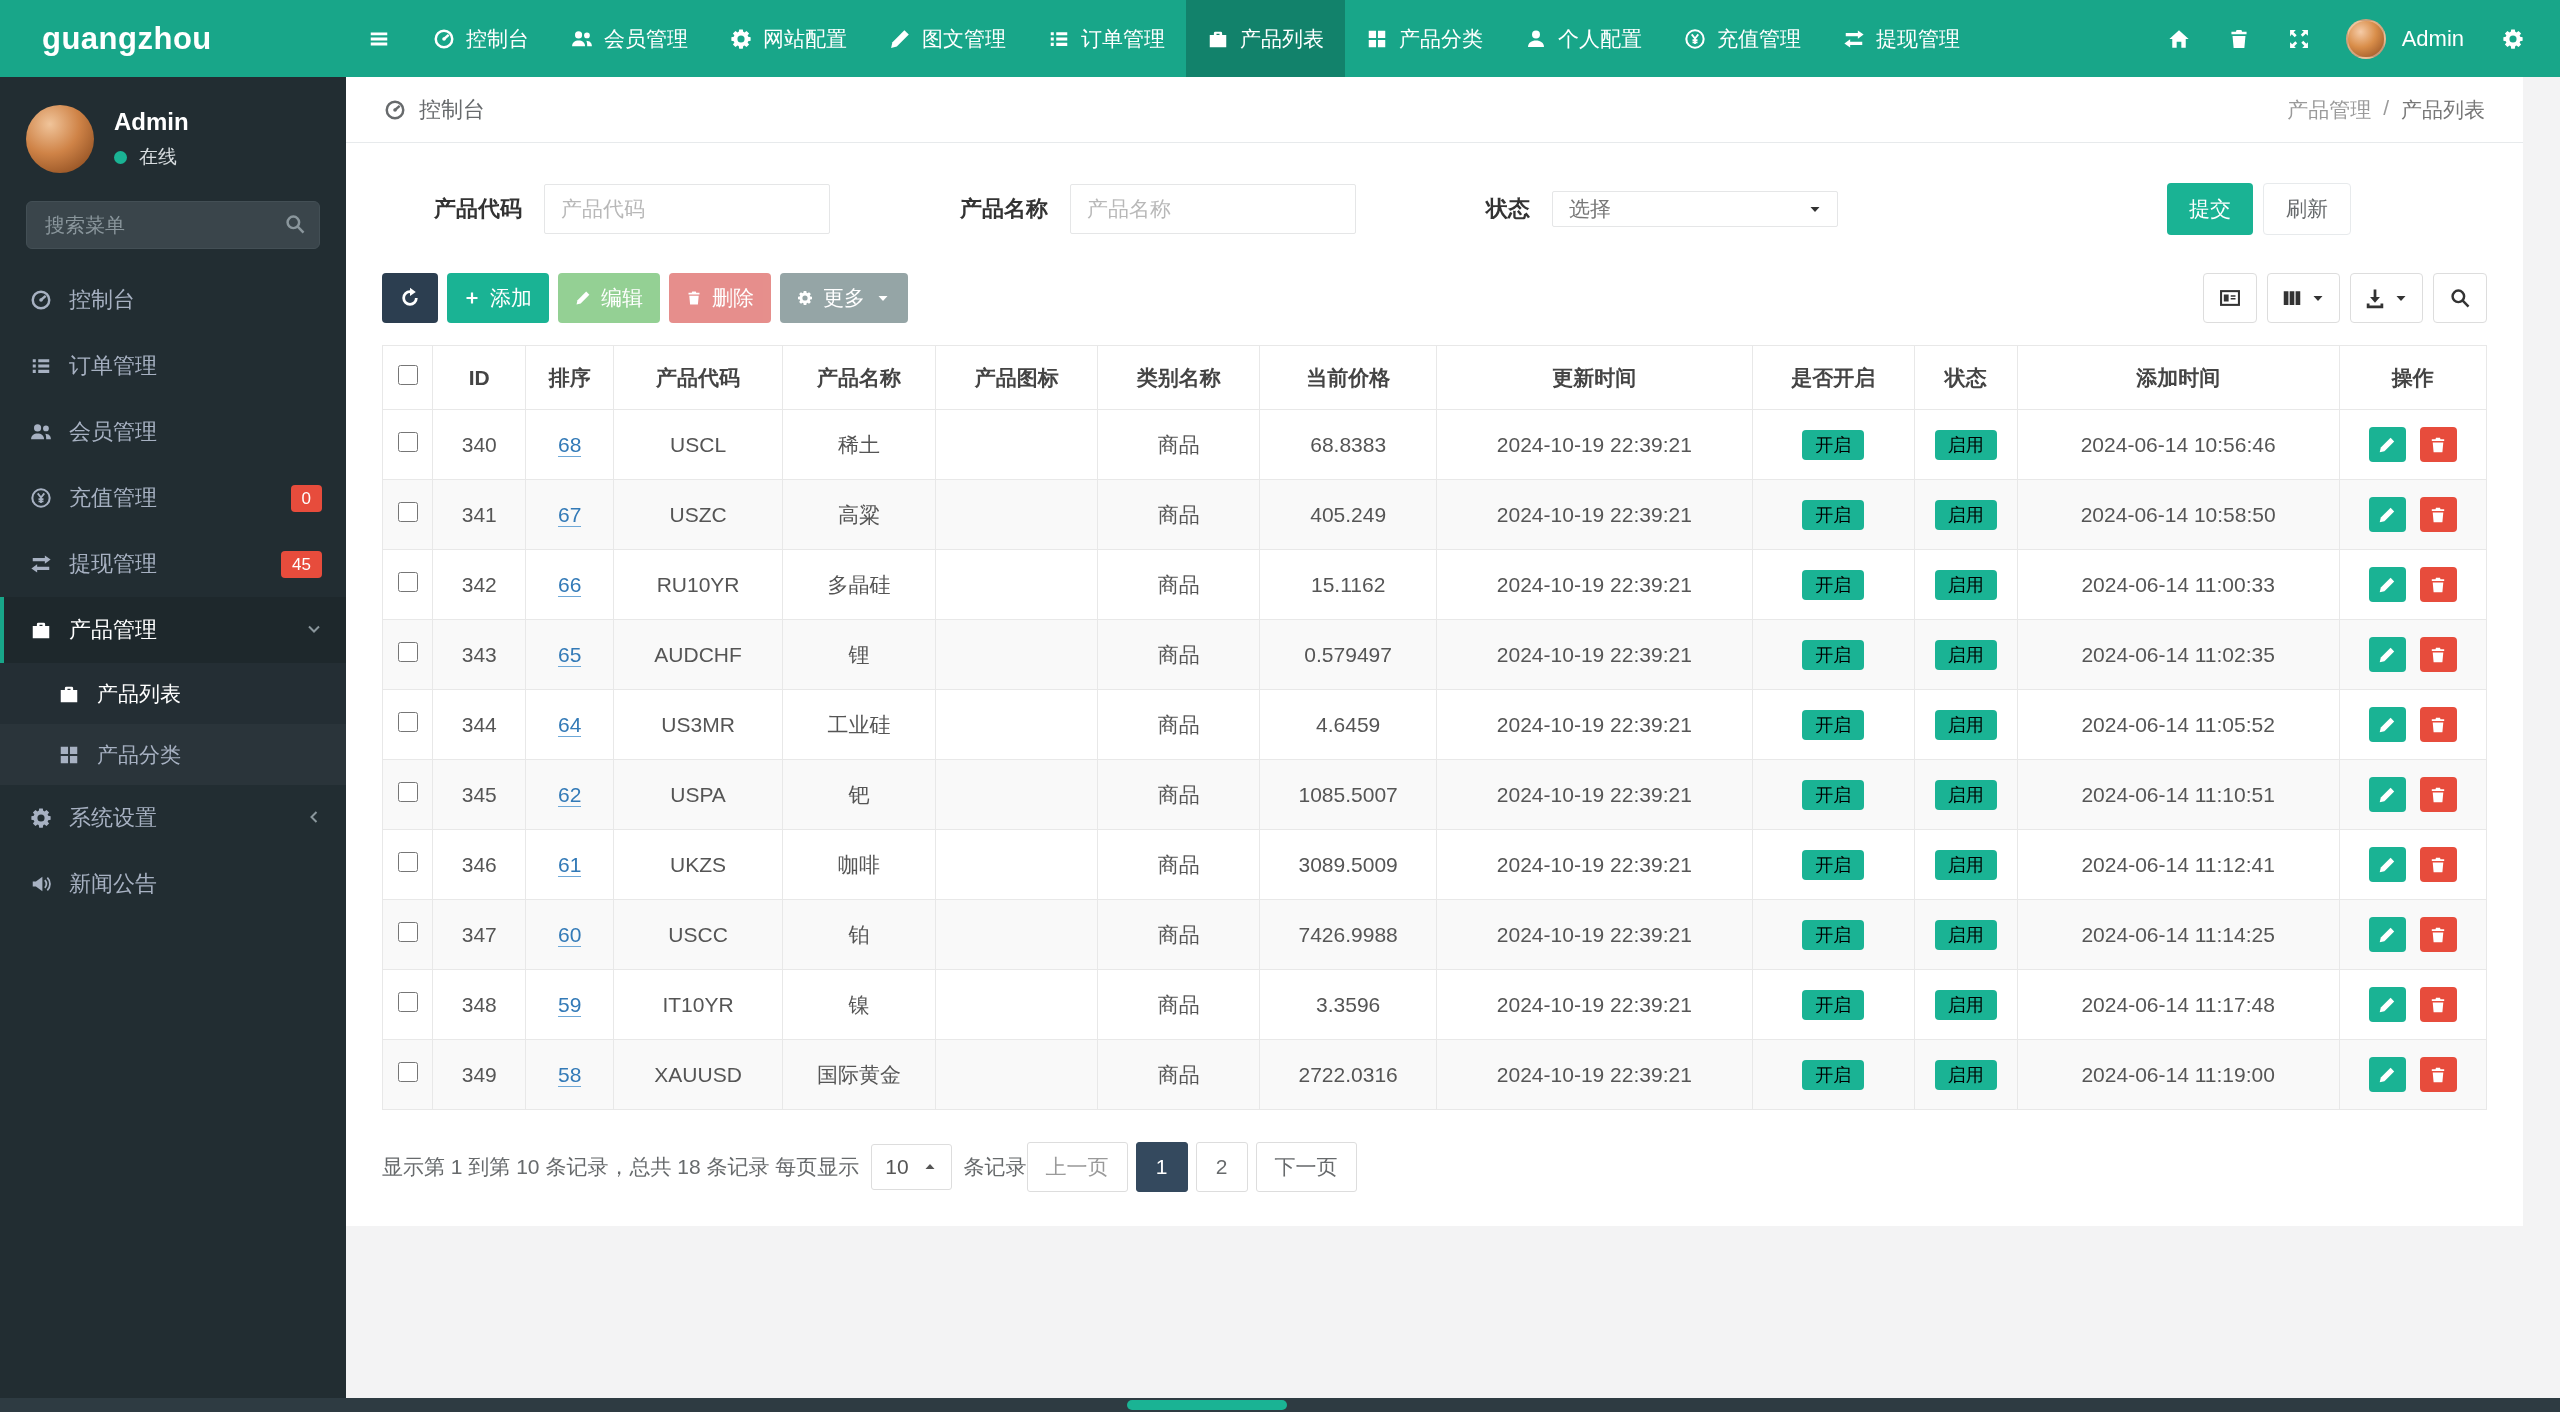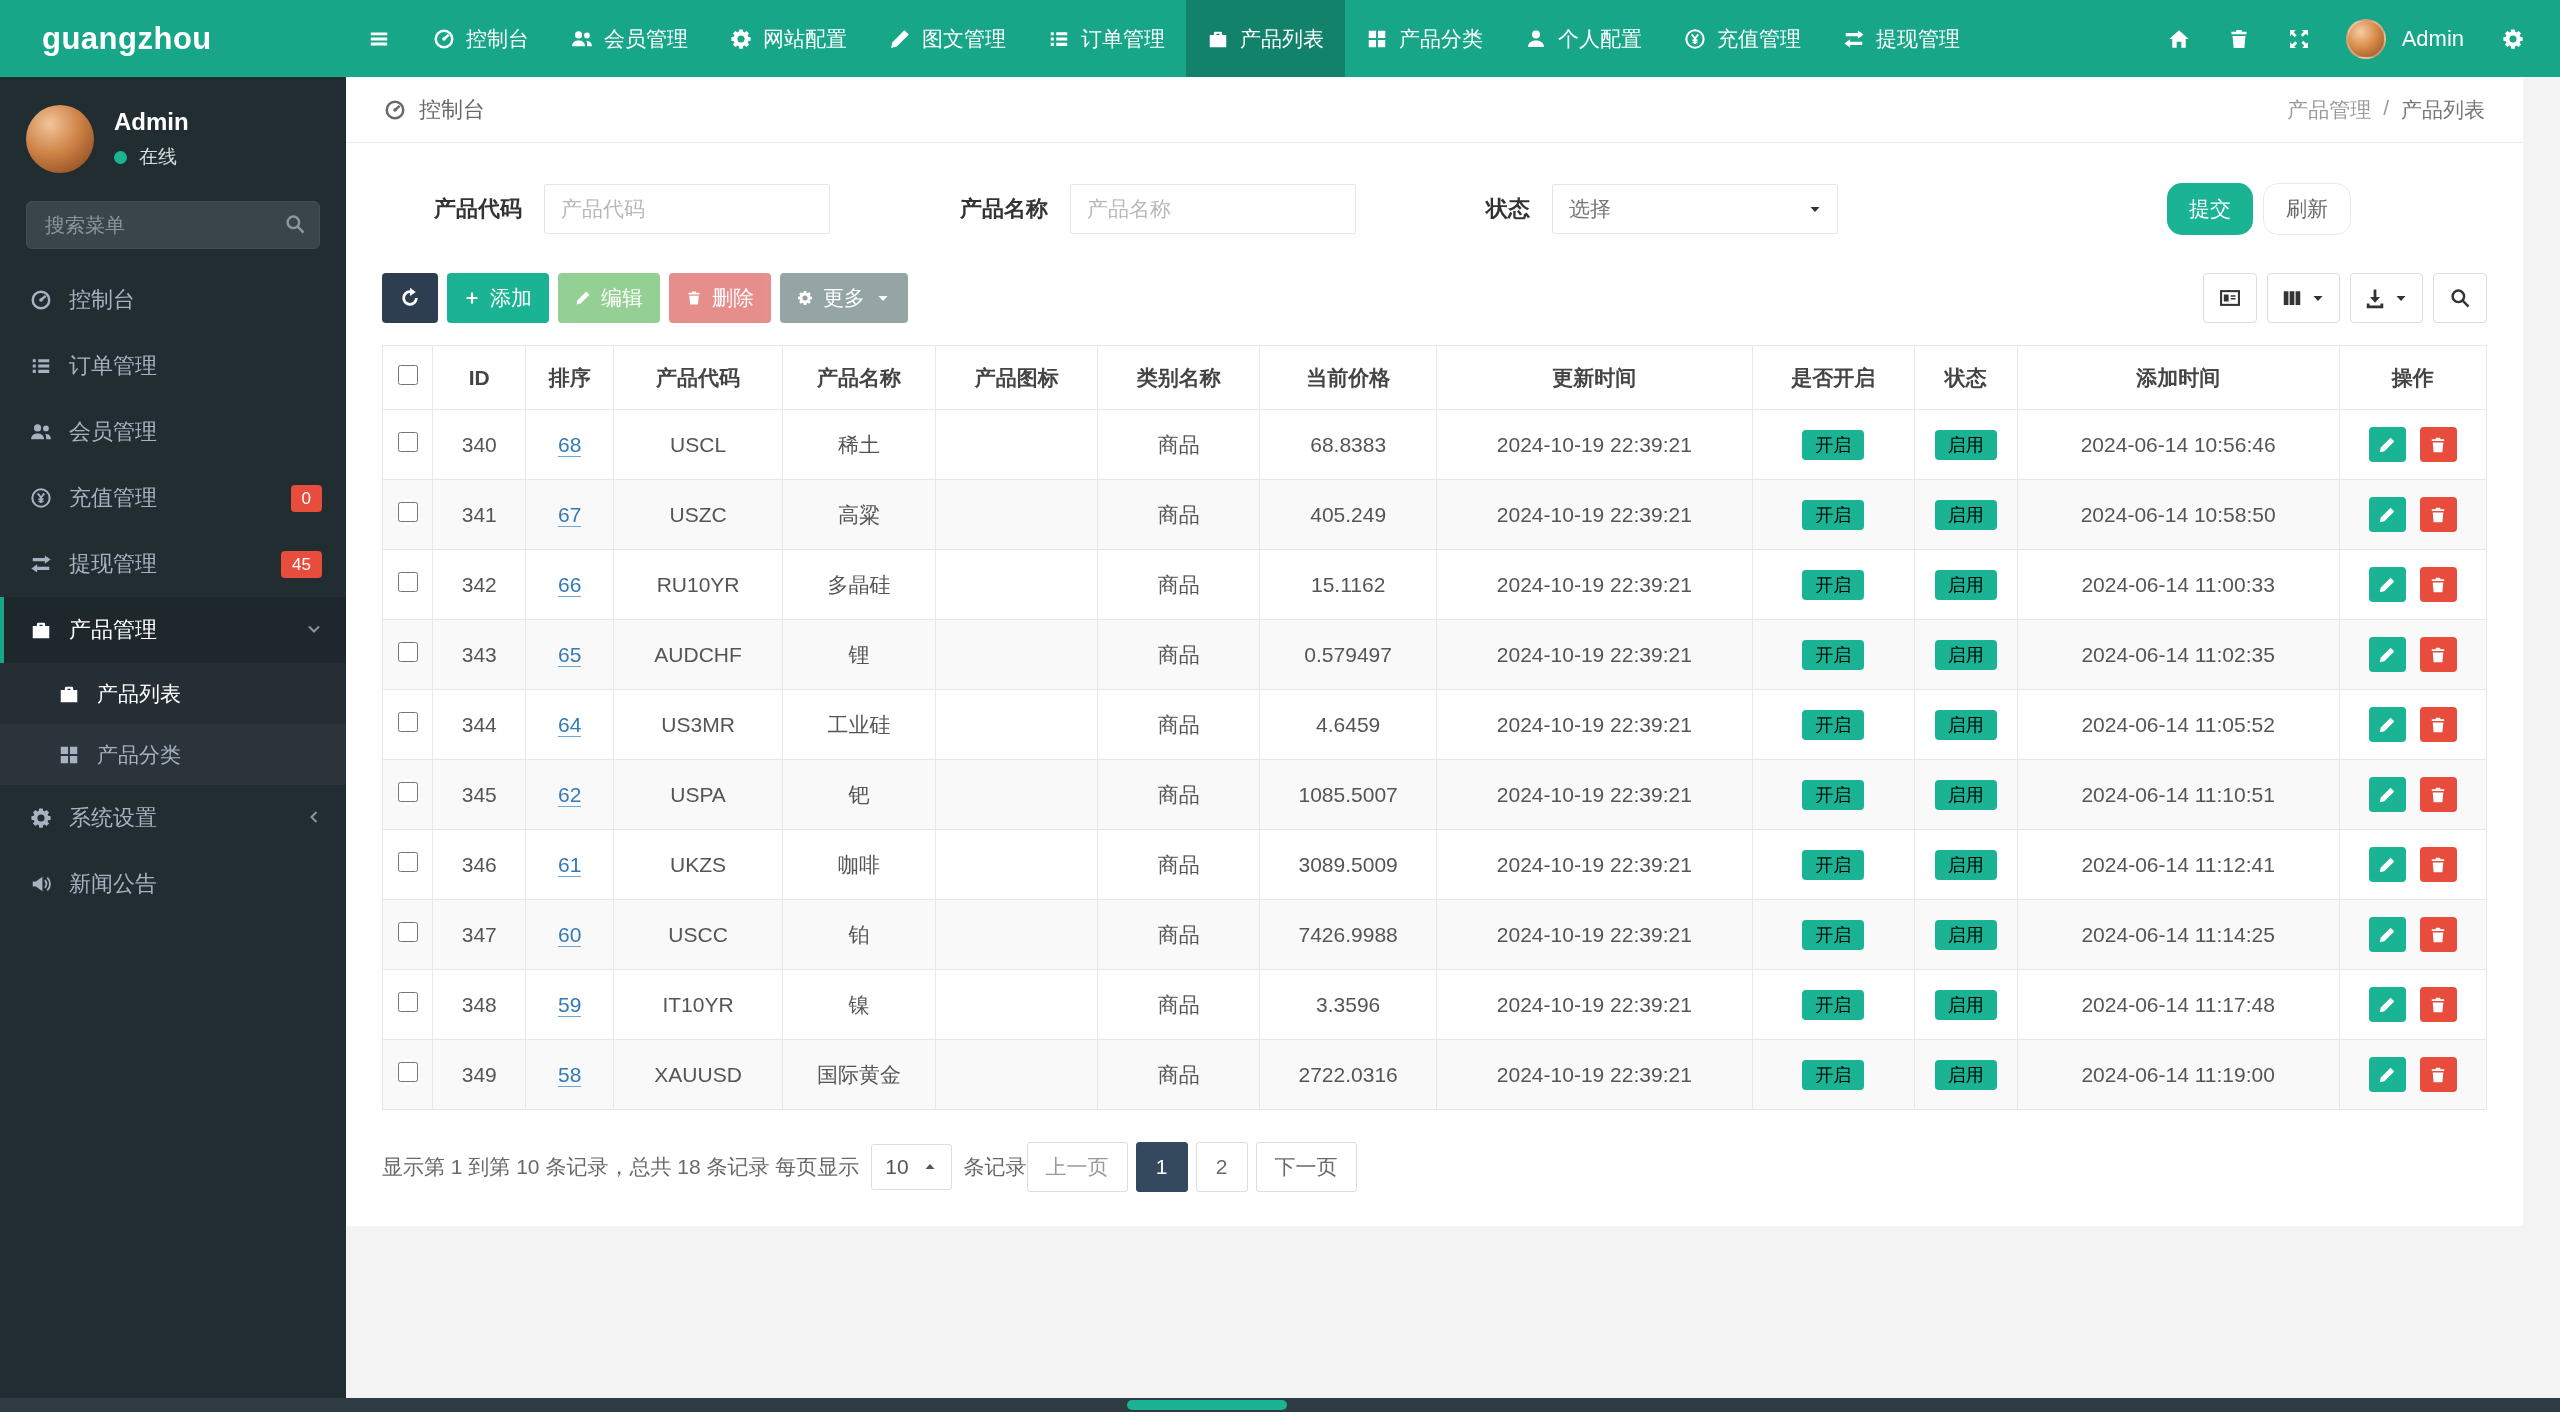--- a/index.html
+++ b/index.html
@@ -58,24 +58,24 @@
   .breadcrumb-right { font-size:21px; color:#9a9a9a; display:flex; gap:12px; }
   .breadcrumb-right .current { color:#777; }
   .content { background:#fff; padding:40px 36px 34px; }
 
   
   .filters { display:flex; align-items:center; padding-left:52px; }
   .filter-group { display:flex; align-items:center; gap:22px; margin-right:130px; }
   .filter-group label { font-size:22px; font-weight:700; color:#333; }
   .filter-input { width:286px; height:50px; border:1px solid #e5e6e7; border-radius:2px; font-size:21px; color:#555; padding:0 16px; outline:none; }
   .filter-input::placeholder { color:#b8b8b8; }
-  .select-box { width:286px; height:50px; border:1px solid #e5e6e7; border-radius:2px; background:#fff; display:flex; align-items:center; justify-content:space-between; padding:0 14px 0 16px; font-size:21px; color:#777; cursor:pointer; }
+  .select-box { width:286px; height:36px; border:1px solid #e5e6e7; border-radius:2px; background:#fff; display:flex; align-items:center; justify-content:space-between; padding:0 14px 0 16px; font-size:21px; color:#777; cursor:pointer; }
   .select-box .caret { color:#333; }
   .filter-actions { margin-left:auto; margin-right:136px; display:flex; gap:10px; }
-  .btn { border:none; border-radius:15px; font-size:21px; padding:11px 22px; cursor:pointer; display:inline-flex; align-items:center; gap:10px; font-family:Liberation Serif, serif; }
+  .btn { border:none; border-radius:4px; font-size:21px; padding:11px 22px; cursor:pointer; display:inline-flex; align-items:center; gap:10px; font-family:Liberation Serif, serif; }
   .btn-submit { background:#1ab394; color:#fff; }
   .btn-refresh { background:#fff; color:#676a6c; border:1px solid #e7eaec; }
 
   
   .toolbar { display:flex; align-items:center; margin-top:38px; }
   .tb-left { display:flex; gap:9px; }
   .tb-btn { height:50px; border:none; border-radius:4px; color:#fff; font-size:21px; display:flex; align-items:center; gap:10px; padding:0 17px; cursor:pointer; font-family:inherit; }
   .tb-refresh { background:#2c3e50; width:56px; padding:0; justify-content:center; }
   .tb-add { background:#1ab394; }
   .tb-edit { background:#5cb85c; opacity:.65; }

